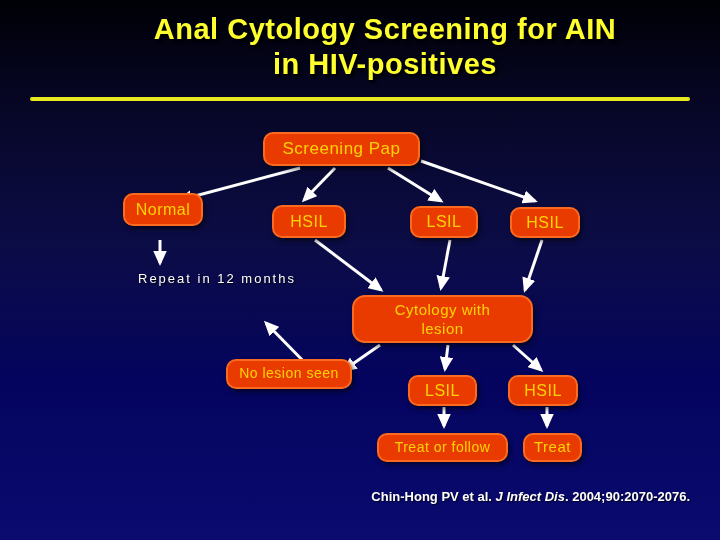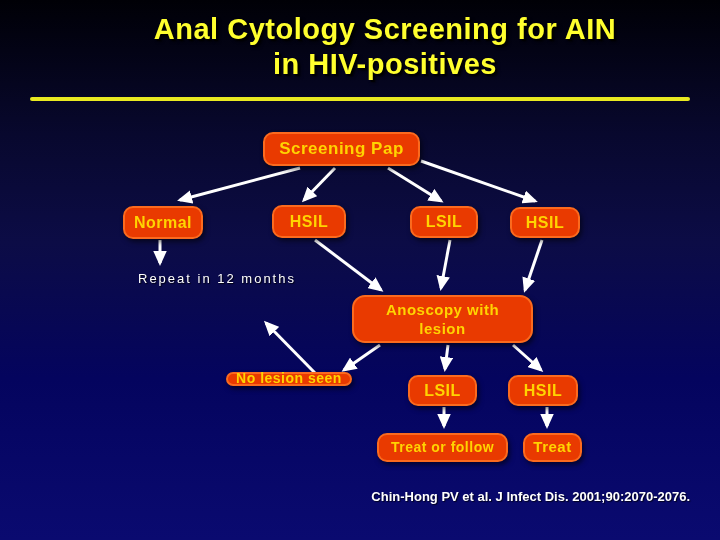--- a/index.html
+++ b/index.html
@@ -24,50 +24,50 @@
     border-radius:2px;
   }
   .node{
     position:absolute;
     box-sizing:border-box;
     background:var(--box-fill,#e93a00);
     border:2px solid var(--box-border,#fb6a1e);
     border-radius:10px;
     box-shadow:2px 3px 5px rgba(0,0,0,0.55);
     color:var(--box-text,#ffd400);
-    font-weight:bold;
+    font-weight:normal;
     display:flex;align-items:center;justify-content:center;
     text-align:right;
     letter-spacing:0.5px;
     line-height:1.25;
   }
   .n-pap        {left:263px;top:132px;width:157px;height:34px;font-size:17px;}
-  .n-normal     {left:123px;top:206px;width:80px;height:33px;font-size:16px;}
+  .n-normal     {left:123px;top:193px;width:80px;height:33px;font-size:16px;}
   .n-ascus      {left:272px;top:205px;width:74px;height:33px;font-size:16px;}
   .n-lsil1      {left:410px;top:206px;width:68px;height:32px;font-size:16px;}
   .n-hsil1      {left:510px;top:207px;width:70px;height:31px;font-size:16px;}
   .n-anoscopy   {left:352px;top:295px;width:181px;height:48px;font-size:15px;border-radius:13px;flex-direction:column;line-height:19px;}
-  .n-nolesion   {left:226px;top:372px;width:126px;height:14px;font-size:14px;}
+  .n-nolesion   {left:226px;top:359px;width:126px;height:30px;font-size:14px;}
   .n-lsil2      {left:408px;top:375px;width:69px;height:31px;font-size:16px;}
   .n-hsil2      {left:508px;top:375px;width:70px;height:31px;font-size:16px;}
   .n-treatfollow{left:377px;top:433px;width:131px;height:29px;font-size:14px;}
   .n-treat      {left:523px;top:433px;width:59px;height:29px;font-size:15px;}
   .repeat-note{
     position:absolute;left:138px;top:271px;
     color:#ffffff;font-size:13px;font-weight:normal;letter-spacing:2px;
     text-shadow:1px 1px 1px rgba(0,0,0,0.8);
     white-space:nowrap;
   }
   .citation{
     position:absolute;right:30px;top:489px;
     color:#ffffff;font-size:13px;font-weight:bold;
     text-shadow:1px 1px 1px rgba(0,0,0,0.7);
     white-space:nowrap;
   }
-  .citation .jrnl{}
+  .citation .jrnl{font-style:italic;}
   svg.arrows{position:absolute;left:0;top:0;width:720px;height:540px;pointer-events:none;}
   svg.arrows line{stroke:var(--arrow,#ffffff);stroke-width:3;}
 </style>
 </head>
 <body>
 
 <div class="slide">
 
   <div class="title">
     <div>Anal Cytology Screening for AIN</div>
@@ -100,27 +100,27 @@
 
   <div class="node n-pap">Screening Pap</div>
   <div class="node n-normal">Normal</div>
   <div class="node n-ascus">HSIL</div>
   <div class="node n-lsil1">LSIL</div>
   <div class="node n-hsil1">HSIL</div>
 
   <div class="repeat-note">Repeat in 12 months</div>
 
   <div class="node n-anoscopy">
-    <div>Anoscopy with</div>
+    <div>Cytology with</div>
     <div>lesion</div>
   </div>
 
   <div class="node n-nolesion">No lesion seen</div>
   <div class="node n-lsil2">LSIL</div>
   <div class="node n-hsil2">HSIL</div>
   <div class="node n-treatfollow">Treat or follow</div>
   <div class="node n-treat">Treat</div>
 
   <div class="citation">
-    <span>Chin-Hong PV et al. </span><span class="jrnl">J Infect Dis</span><span>. 2001;90:2070-2076.</span>
+    <span>Chin-Hong PV et al. </span><span class="jrnl">J Infect Dis</span><span>. 2004;90:2070-2076.</span>
   </div>
 
 </div>
 
 </body></html>

